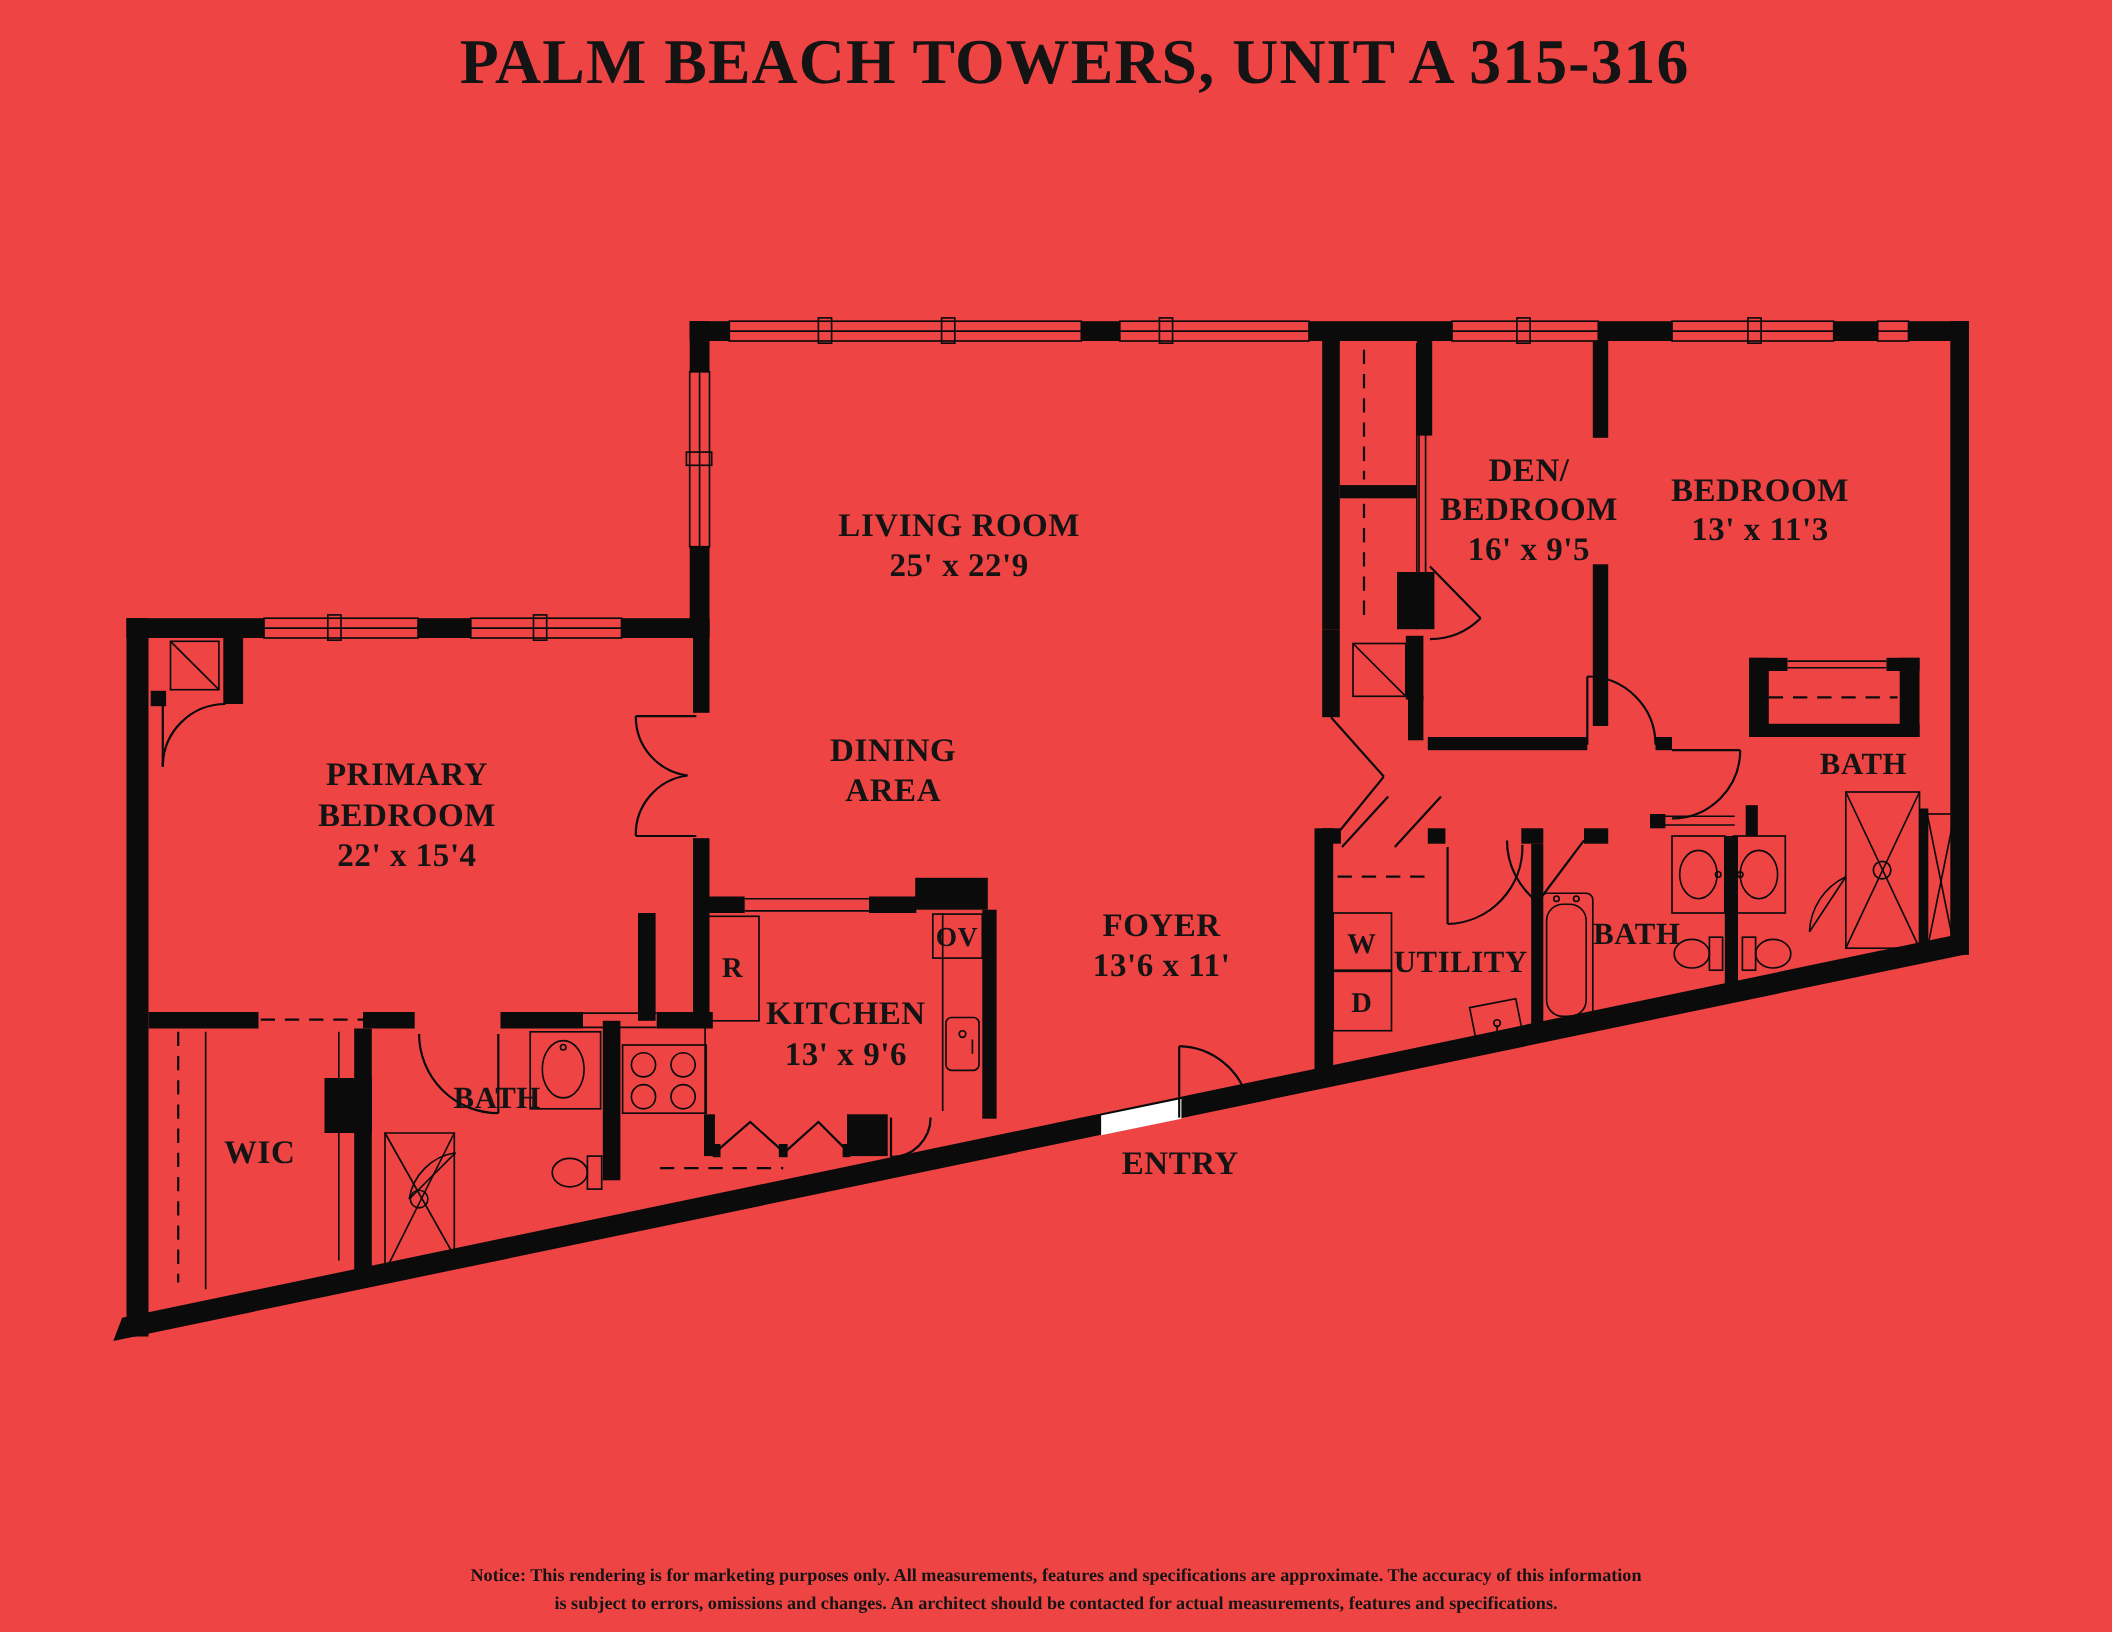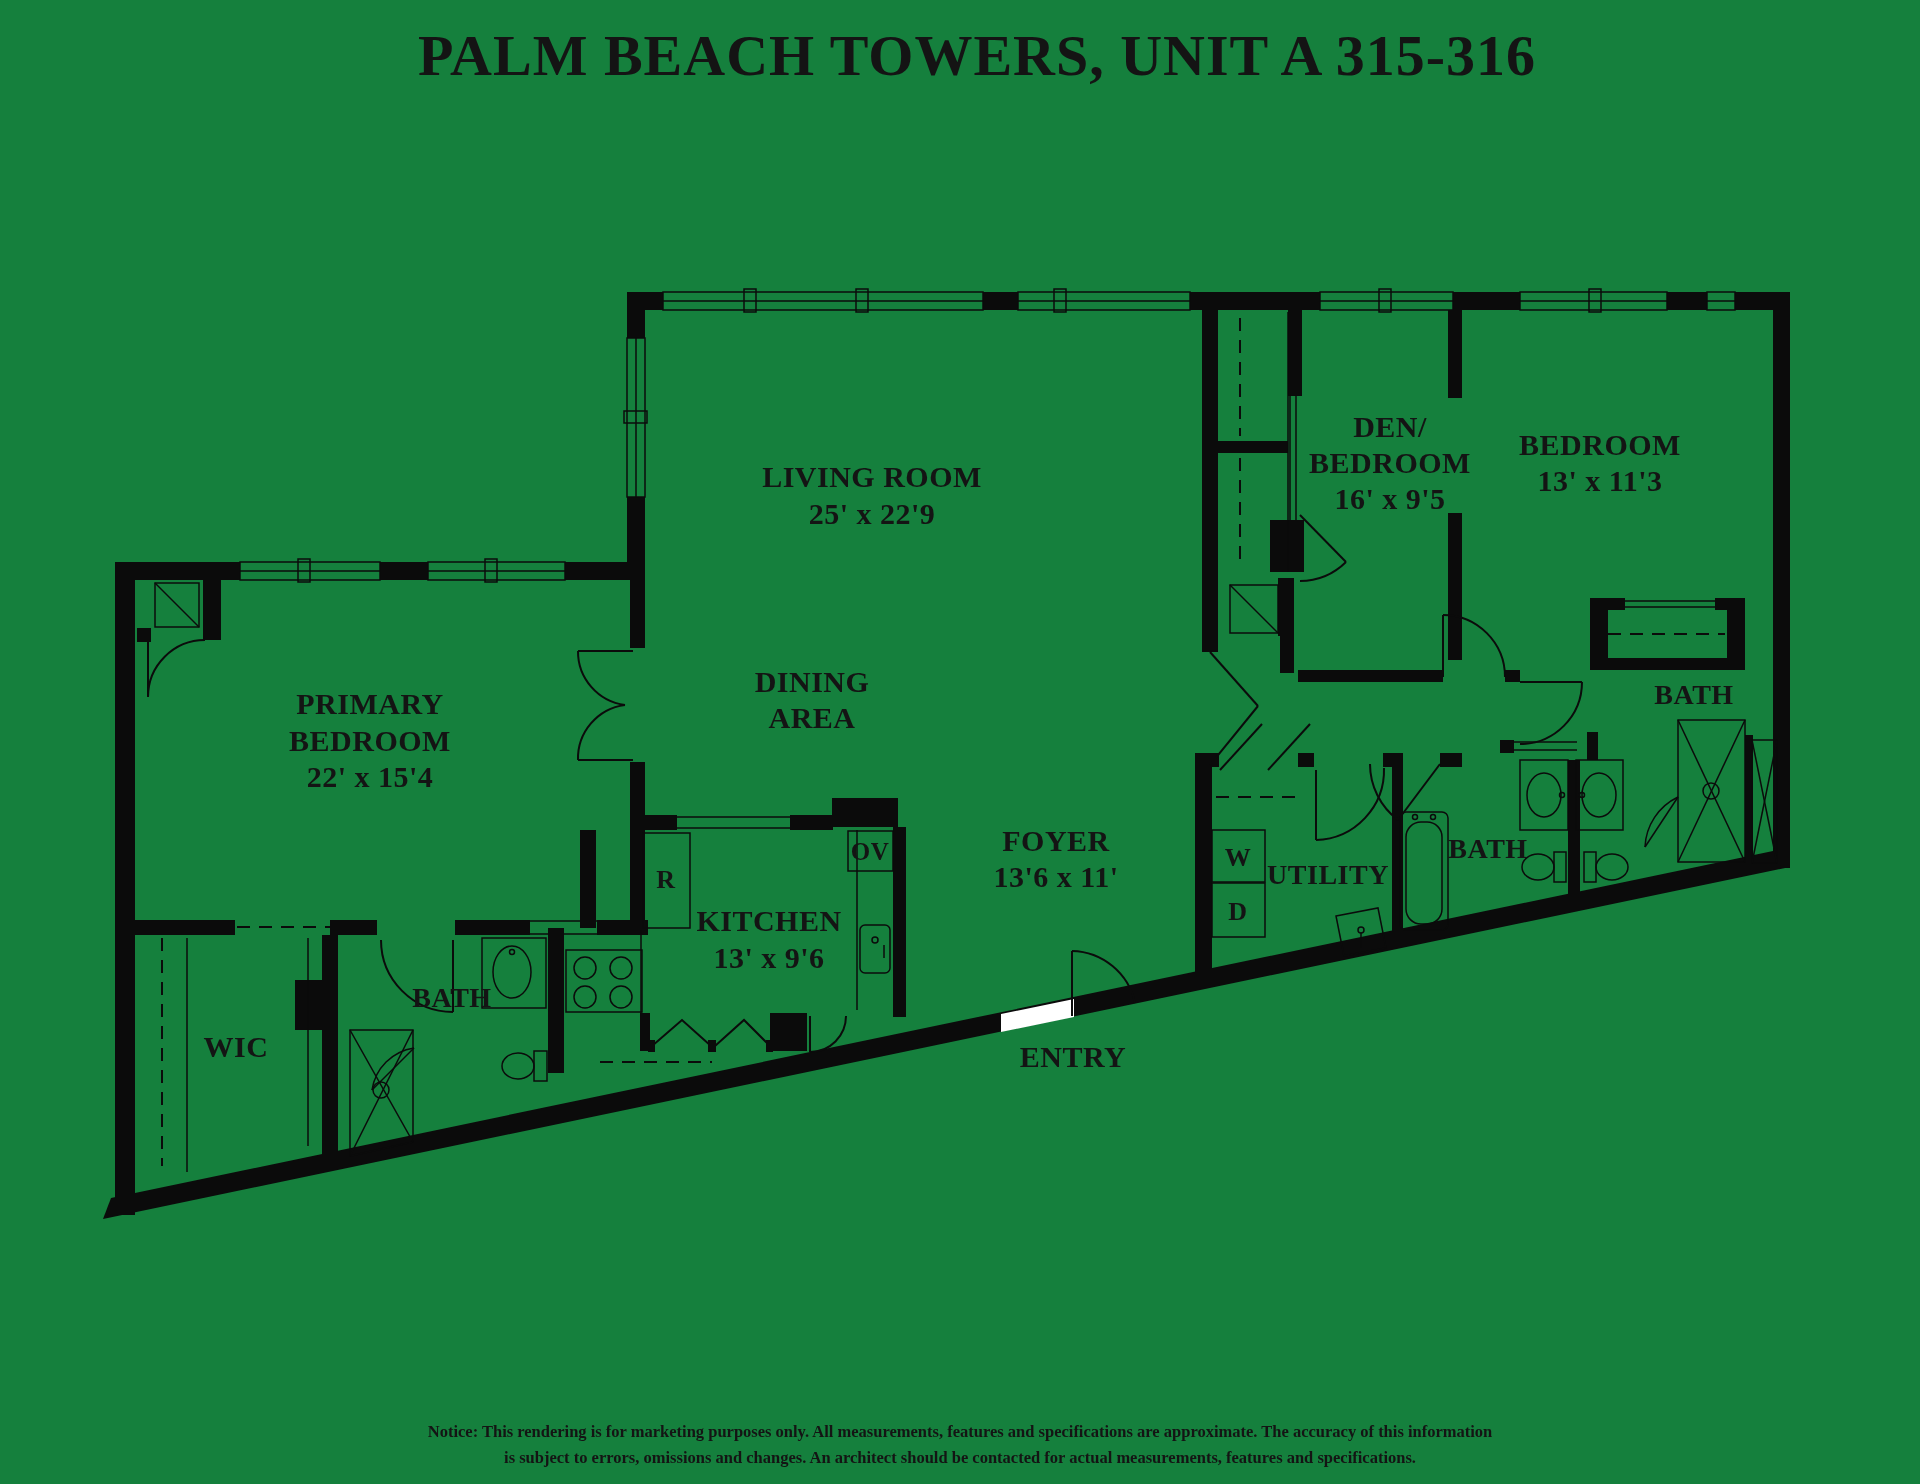--- a/index.html
+++ b/index.html
@@ -1,16 +1,16 @@
 <!DOCTYPE html>
 <html><head>
 <meta charset="utf-8">
 <style>
   html,body{margin:0;padding:0;background:#e8e8e8;}
-  .page{width:1920px;height:1484px;background:#15803d;position:relative;margin:0 auto;
+  .page{width:1920px;height:1484px;background:#ef4444;position:relative;margin:0 auto;
         font-family:"Liberation Serif", serif;}
   svg{display:block;}
   svg text{font-family:"Liberation Serif", serif;font-weight:bold;fill:#141414;
            text-anchor:middle;letter-spacing:.5px;}
   .wall{fill:#0b0b0b;}
   .wfill{fill:#ffffff;}
   .ln{stroke:#0b0b0b;stroke-width:2;fill:none;}
   .ln15{stroke:#0b0b0b;stroke-width:1.5;fill:none;}
   .dash{stroke:#0b0b0b;stroke-width:2;fill:none;stroke-dasharray:13 9;}
   .fs58{font-size:58px;letter-spacing:1px;}

